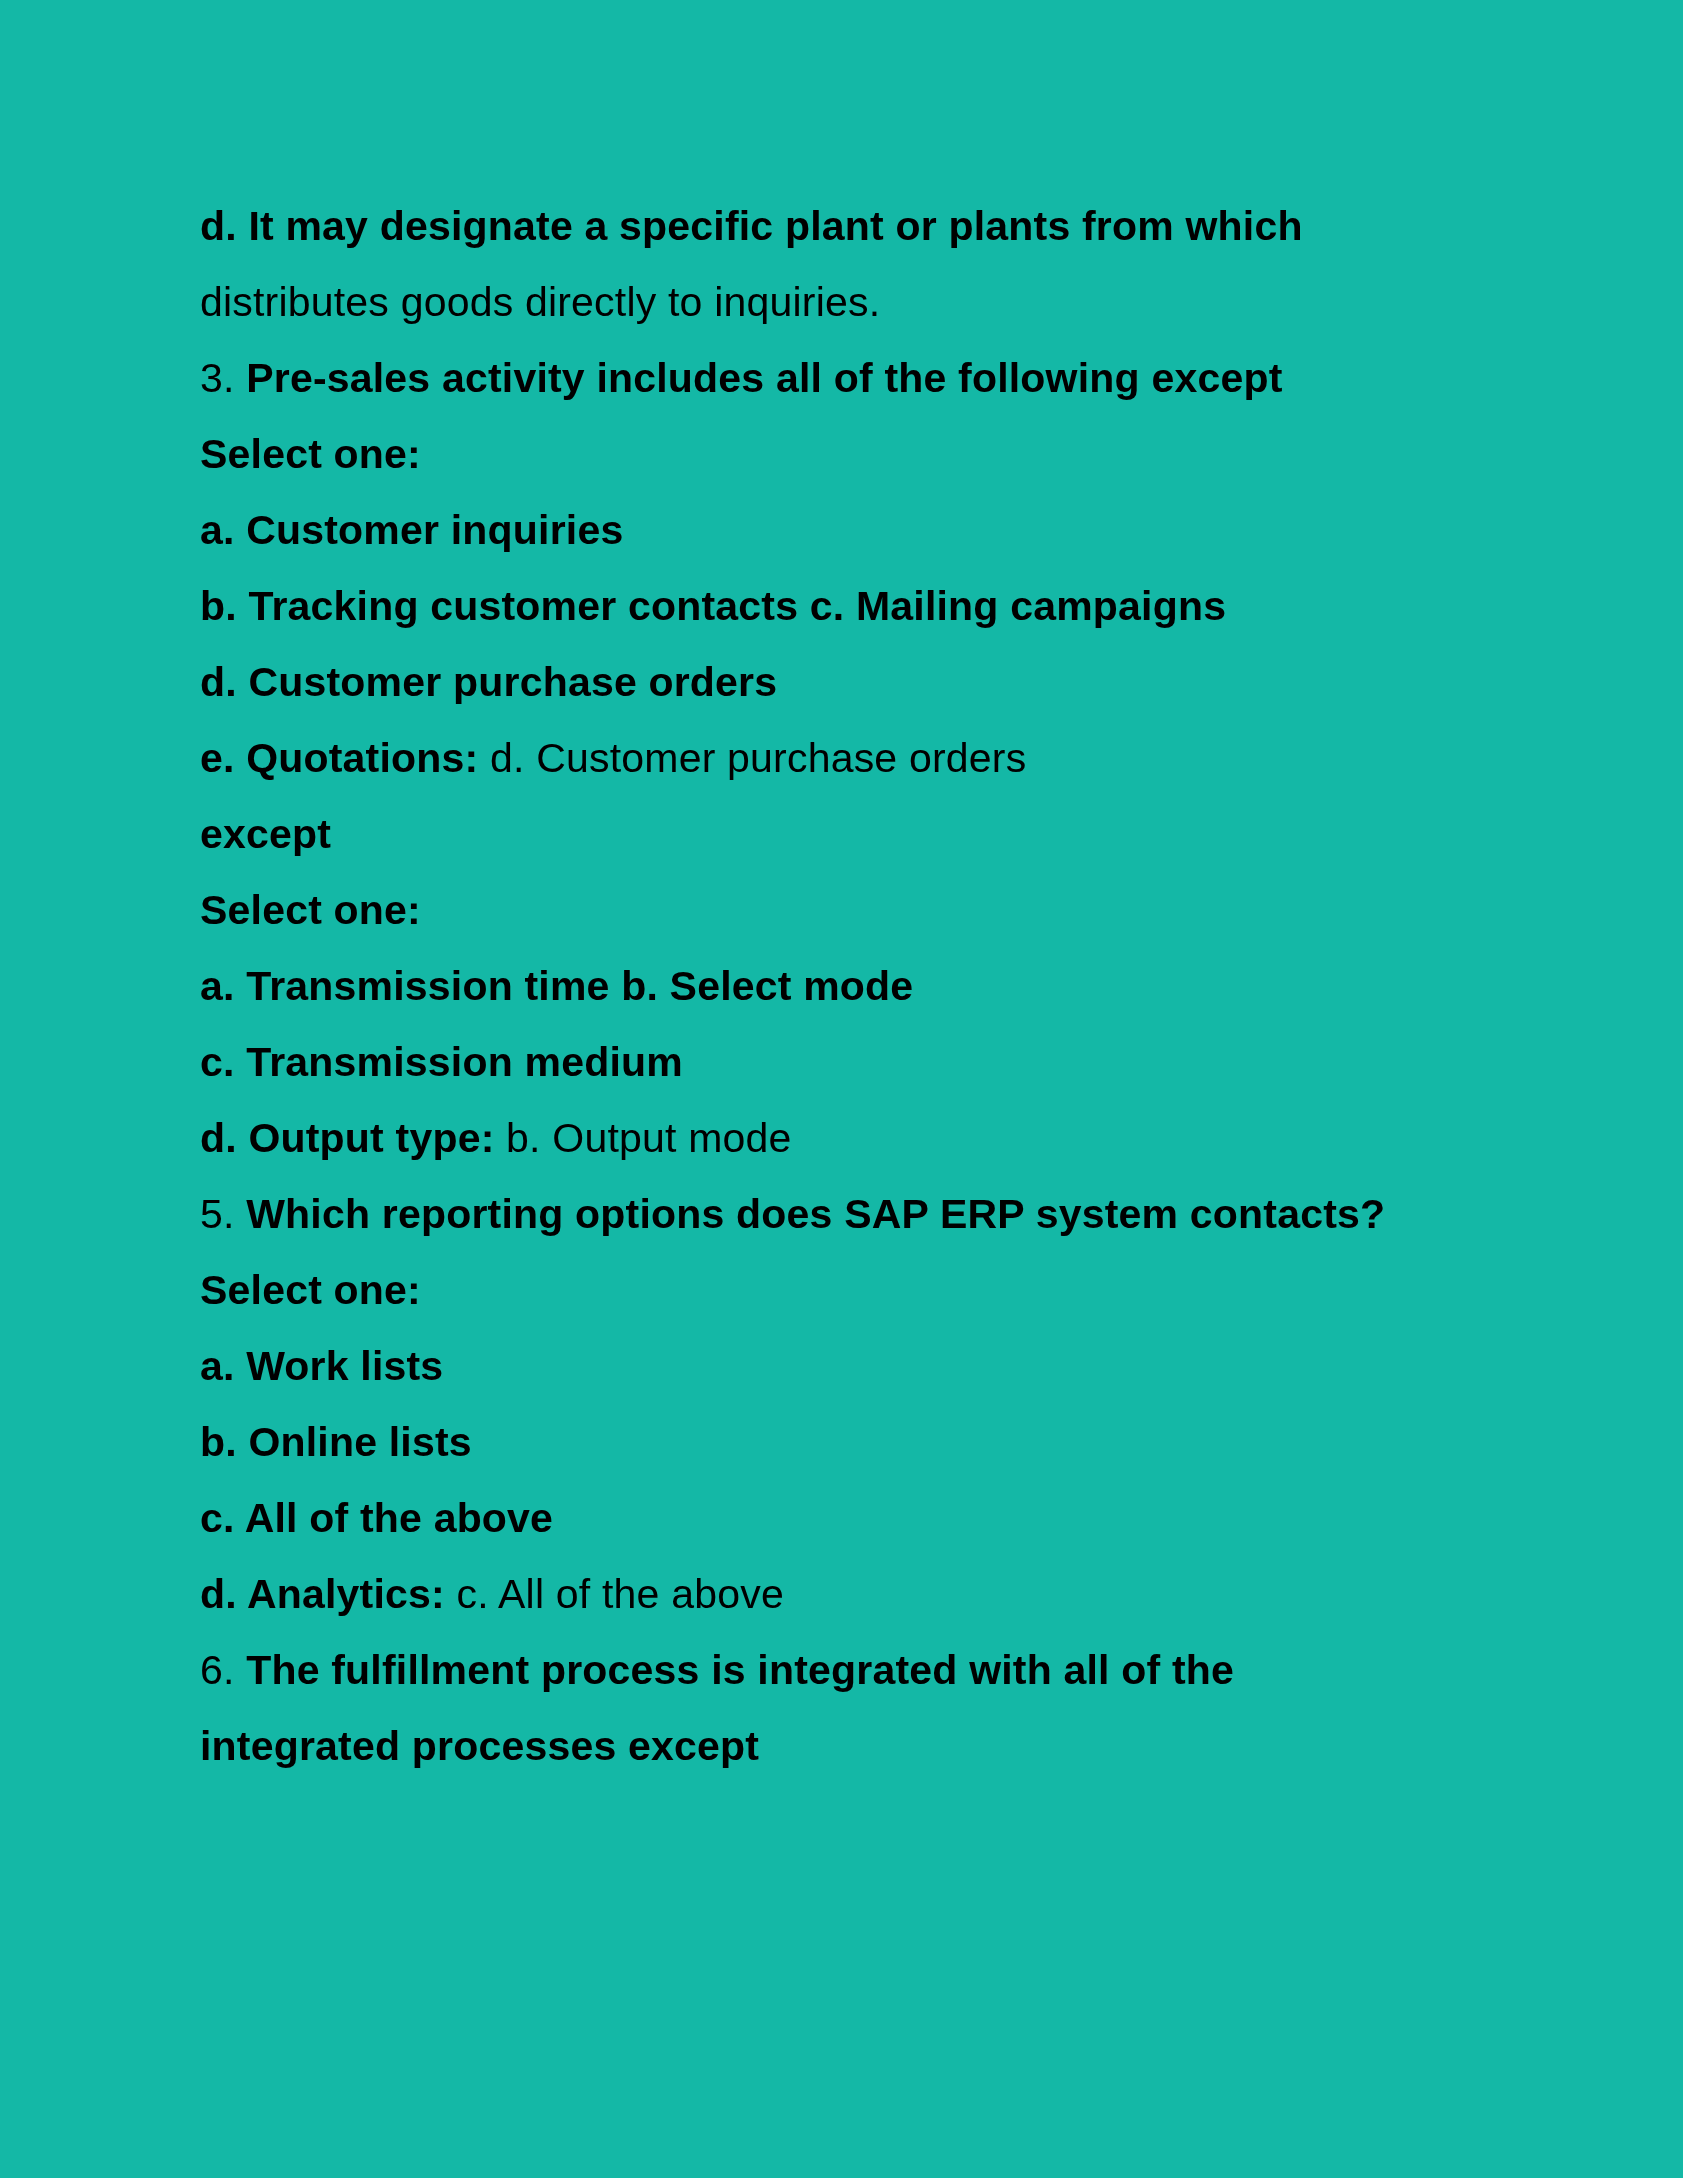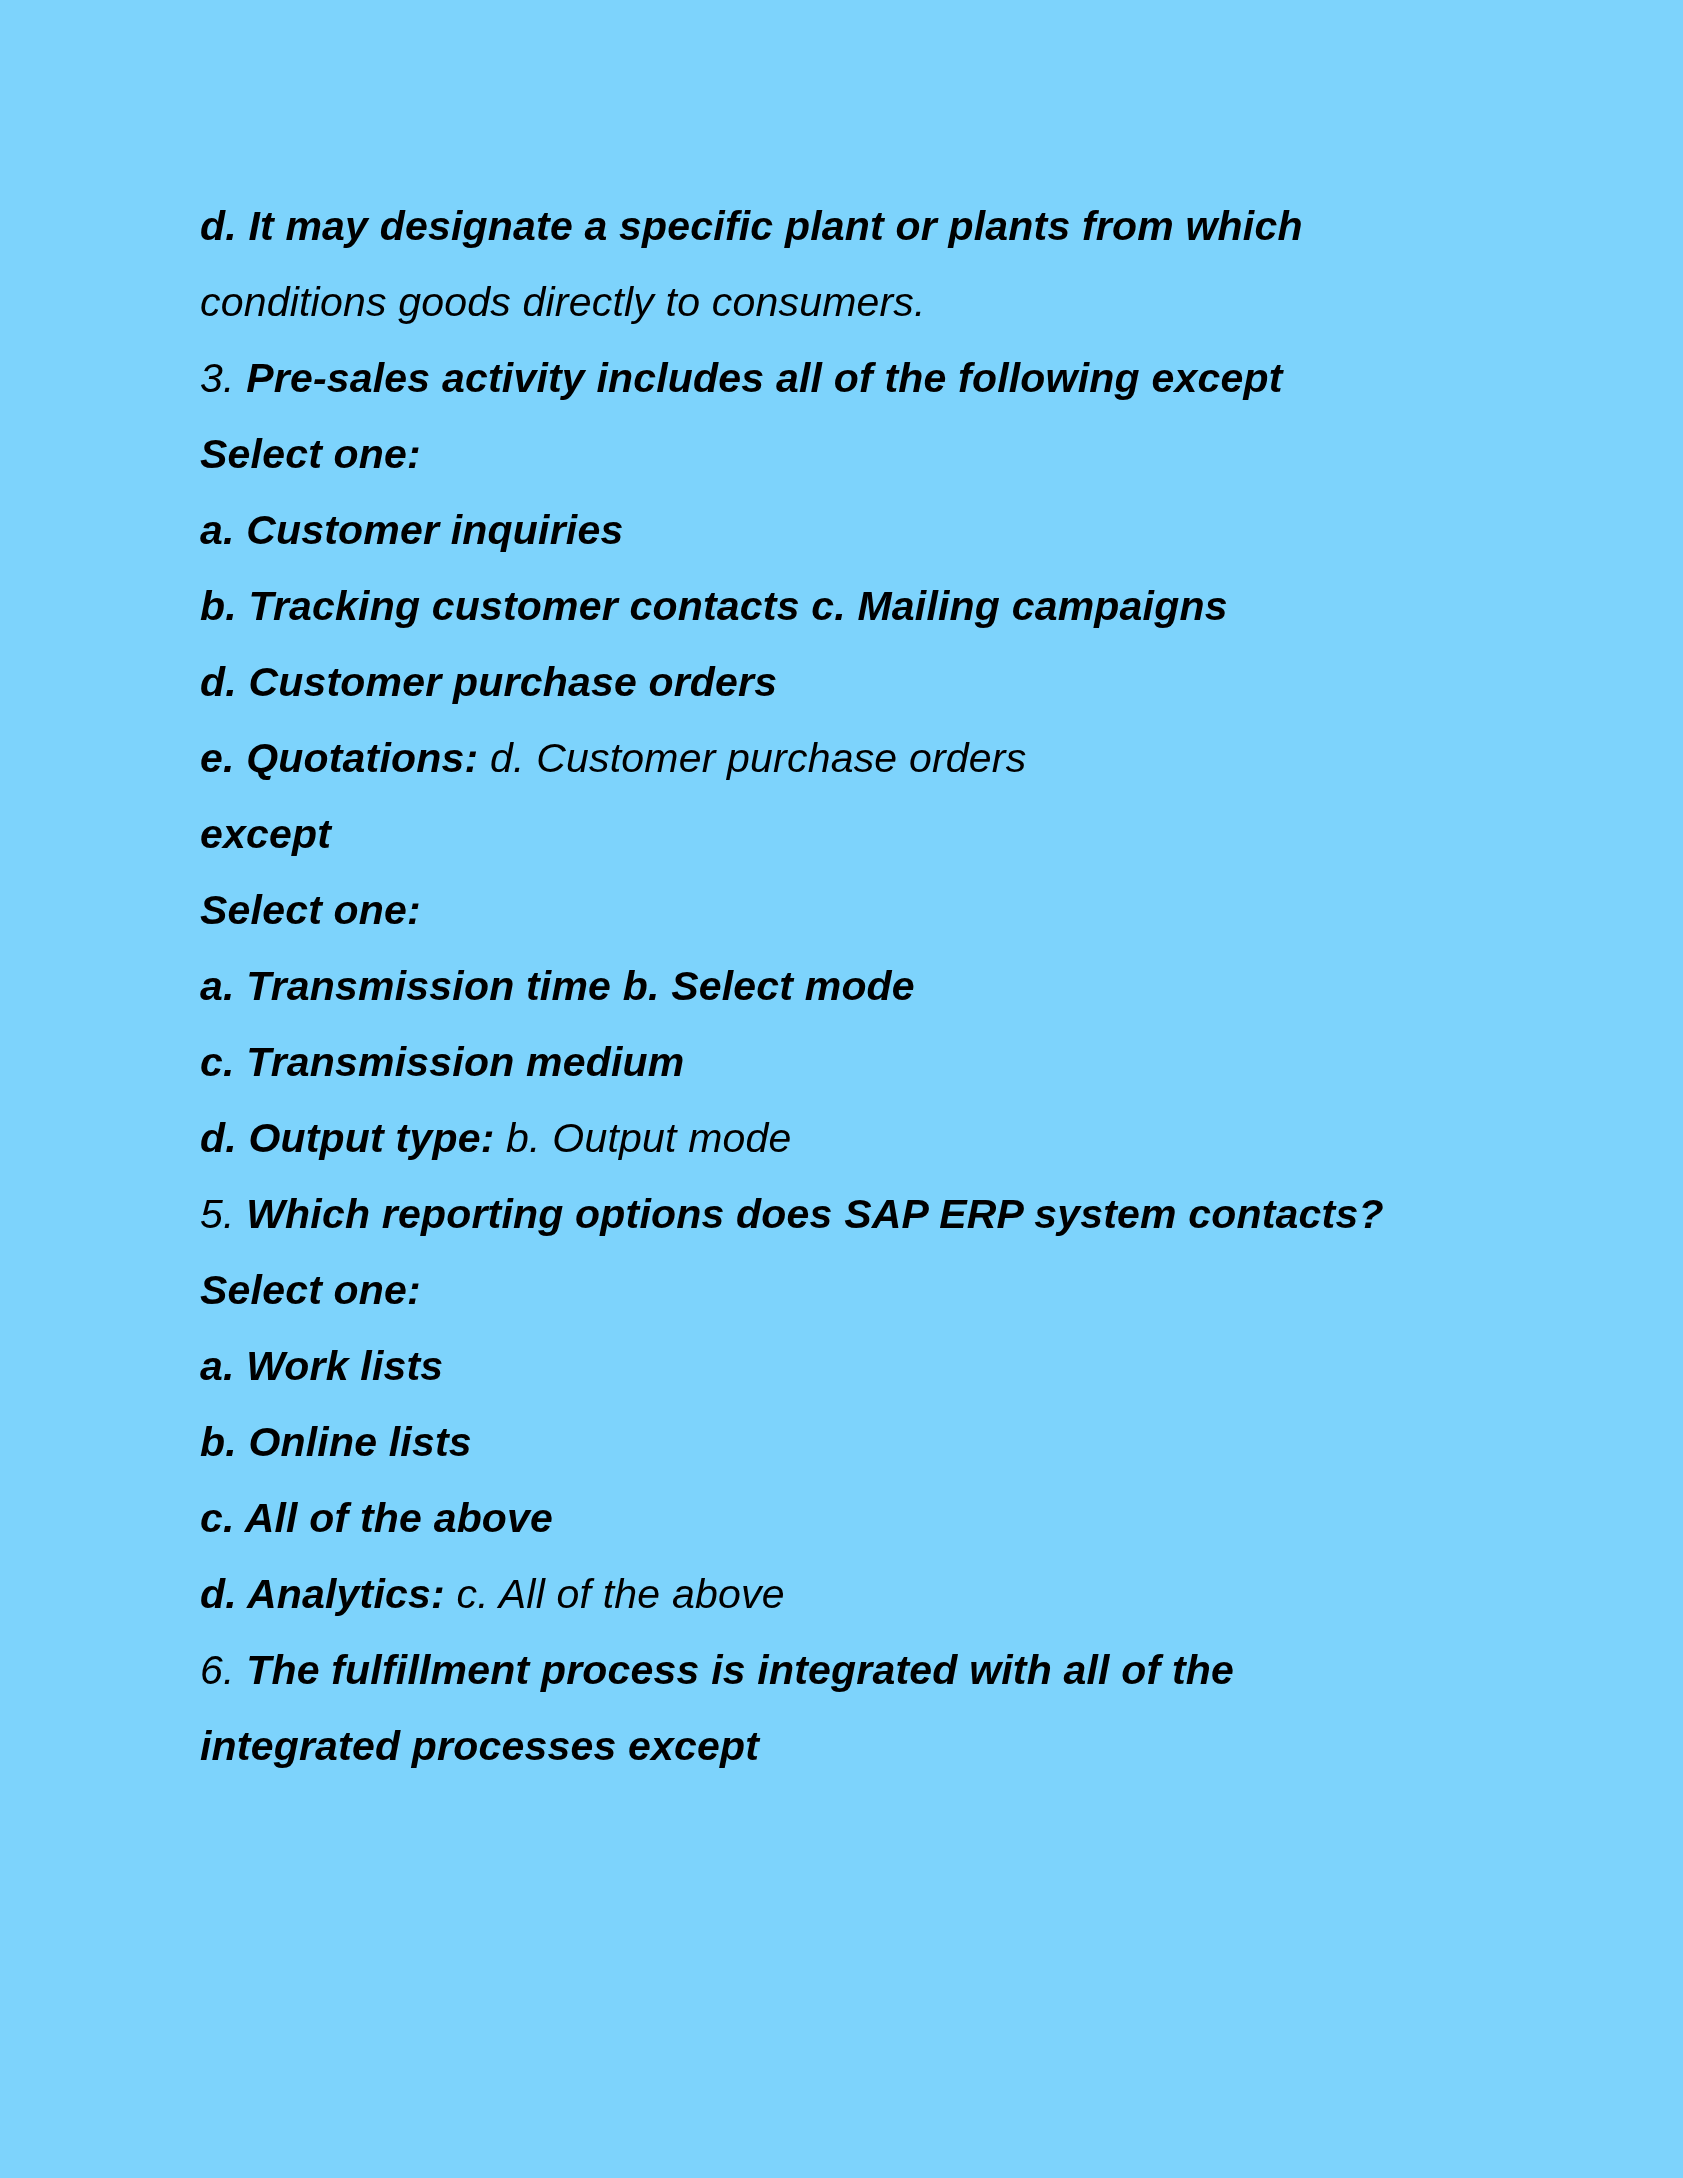--- a/index.html
+++ b/index.html
@@ -4,24 +4,23 @@
 <style>
   html, body {
     margin: 0;
     padding: 0;
     background: #ffffff;
   }
   .page {
     position: relative;
     width: 1683px;
     height: 2178px;
-    background: #7dd3fc;
+    background: #14b8a6;
     overflow: hidden;
     font-family: "Liberation Sans", sans-serif;
-    font-style: italic;
   }
   .text-block {
     position: absolute;
     left: 200px;
     top: 188px;
     width: 1337px;
     font-size: 41px;
     line-height: 76px;
     color: #000000;
     letter-spacing: 0.2px;
@@ -32,21 +31,21 @@
   }
   .seg { font-weight: 400; }
   .seg-bold { font-weight: 700; }
 </style>
 </head>
 <body>
 
 <div class="page">
   <div class="text-block" id="text-block">
       <div class="line"><span class="seg seg-bold">d. It may designate a specific plant or plants from which</span></div>
-      <div class="line"><span class="seg">conditions goods directly to consumers.</span></div>
+      <div class="line"><span class="seg">distributes goods directly to inquiries.</span></div>
       <div class="line"><span class="seg">3. </span><span class="seg seg-bold">Pre-sales activity includes all of the following except</span></div>
       <div class="line"><span class="seg seg-bold">Select one:</span></div>
       <div class="line"><span class="seg seg-bold">a. Customer inquiries</span></div>
       <div class="line"><span class="seg seg-bold">b. Tracking customer contacts c. Mailing campaigns</span></div>
       <div class="line"><span class="seg seg-bold">d. Customer purchase orders</span></div>
       <div class="line"><span class="seg seg-bold">e. Quotations:</span><span class="seg"> d. Customer purchase orders</span></div>
       <div class="line"><span class="seg seg-bold">except</span></div>
       <div class="line"><span class="seg seg-bold">Select one:</span></div>
       <div class="line"><span class="seg seg-bold">a. Transmission time b. Select mode</span></div>
       <div class="line"><span class="seg seg-bold">c. Transmission medium</span></div>

